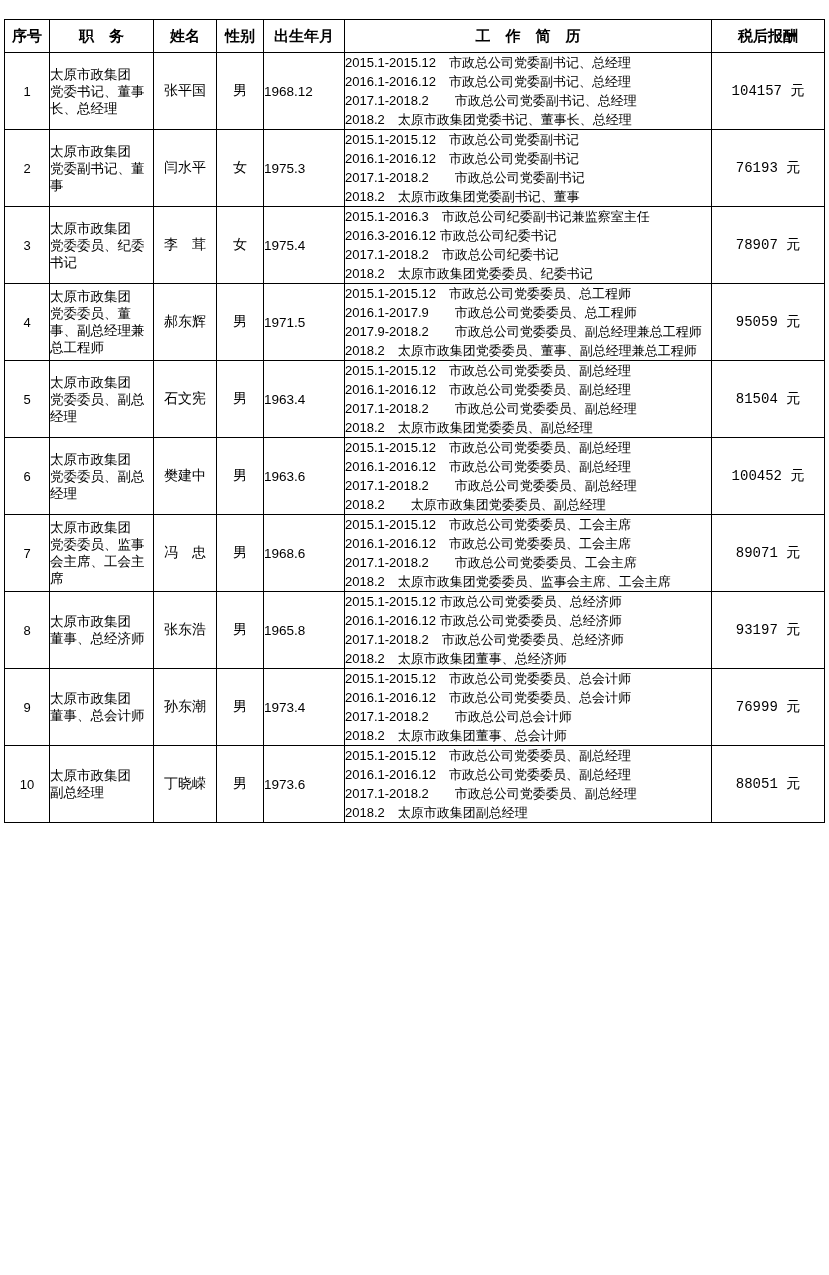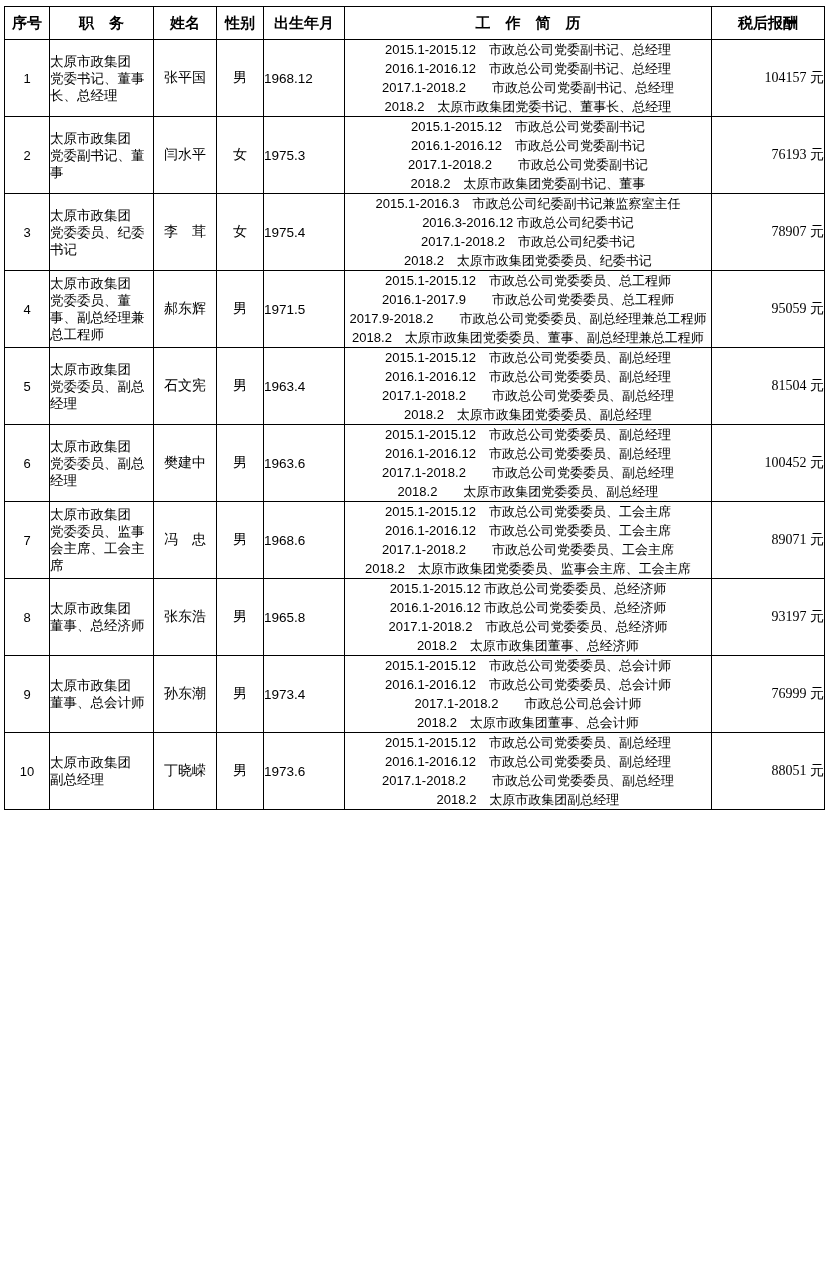--- a/index.html
+++ b/index.html
@@ -9,21 +9,21 @@
   }
   body {
     width: 829px;
     font-family: "Liberation Serif", "DejaVu Serif", serif;
     color: #000000;
   }
   #sheet {
     width: 665px;
     min-height: 1275px;
     box-sizing: border-box;
-    padding: 6px 4px 4px 4px;
+    padding: 19px 4px 4px 4px;
   }
   table.grid {
     border-collapse: collapse;
     width: 821px;
     table-layout: fixed;
   }
   table.grid th, table.grid td {
     border: 1px solid #000000;
     vertical-align: middle;
     padding: 0;
@@ -69,26 +69,25 @@
   td.c-birth {
     font-size: 13.5px;
     font-family: "Liberation Sans", sans-serif;
   }
   td.c-resume {
     font-size: 13px;
     line-height: 19px;
     padding: 5px 4px 5px 6px;
     vertical-align: middle;
     font-family: "Liberation Sans", sans-serif;
-    text-align: center;
   }
   td.c-pay {
-    text-align: right;
+    text-align: center;
     font-size: 14px;
-    font-family: Liberation Serif, serif;
+    font-family: Liberation Mono, monospace;
   }
   .resume-line {
     white-space: pre-wrap;
   }
 </style>
 </head>
 <body>
 
 <div id="sheet">
   <table class="grid">

